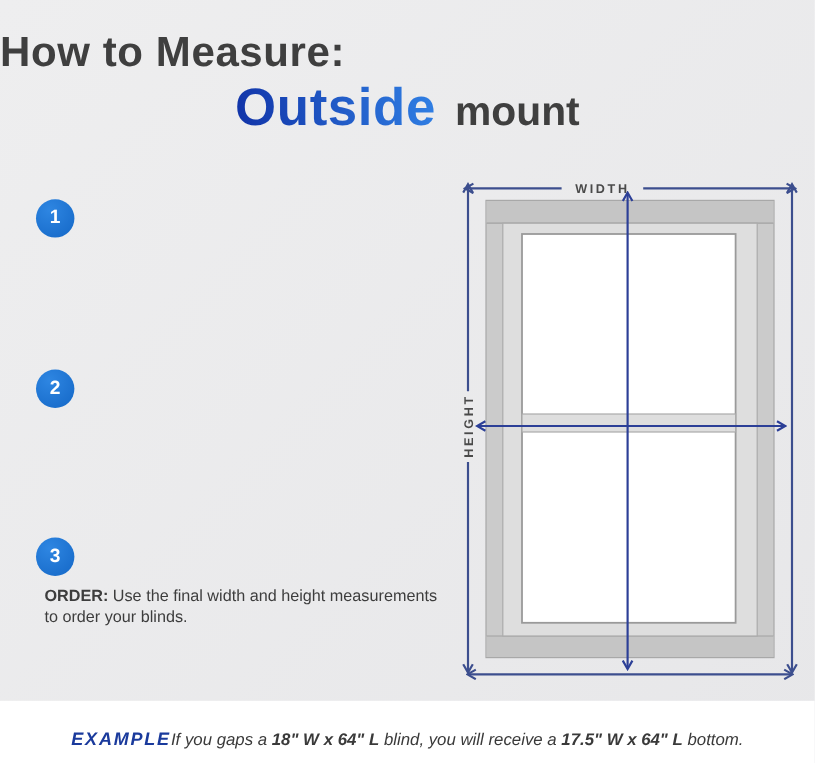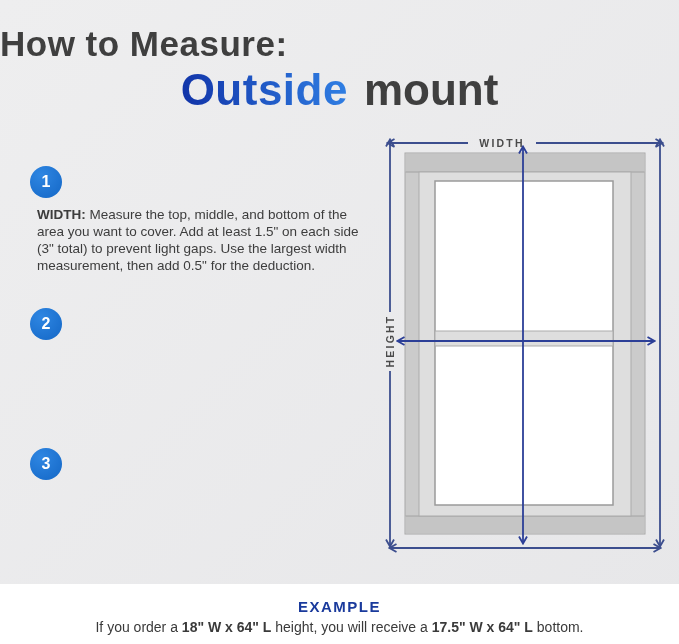--- a/index.html
+++ b/index.html
@@ -23,49 +23,49 @@
   }
   
   .title{position:absolute;top:24px;left:0;width:100%;text-align:left;}
   .title-line1{font-size:35px;font-weight:700;color:var(--title-dark);letter-spacing:0.5px;}
   .title-line2{display:flex;justify-content:center;align-items:baseline;gap:16px;margin-top:1px;}
   .title-accent{
     font-size:44px;font-weight:800;letter-spacing:0.5px;
     background:linear-gradient(78deg,var(--accent-blue-dark) 5%,var(--accent-blue-light) 95%);
     -webkit-background-clip:text;background-clip:text;color:transparent;
   }
-  .title-suffix{font-size:44px;font-weight:600;color:var(--title-dark);}
+  .title-suffix{font-size:34px;font-weight:600;color:var(--title-dark);}
   
   .step{position:absolute;left:30px;width:344px;}
   .step-num{
     width:32px;height:32px;border-radius:50%;
     background:radial-gradient(circle at 35% 28%,#2e86e2,#1467c6);
     color:#fff;font-weight:700;font-size:16px;
     display:flex;align-items:center;justify-content:center;
   }
   .step-text{margin:8px 0 0 7px;font-size:13.5px;line-height:17px;color:var(--body-text);}
   .step-text b{font-weight:700;}
   
-  .diagram{position:absolute;left:372px;top:126px;width:300px;height:450px;}
+  .diagram{position:absolute;left:372px;top:140px;width:300px;height:450px;}
   .win-casing{fill:#cbcbcb;stroke:#a8a8a8;stroke-width:1;}
   .win-strip{fill:#c5c5c5;}
   .win-edge{stroke:#a2a2a2;stroke-width:1;}
   .win-frame{fill:#dedede;stroke:#ababab;stroke-width:1;}
   .win-glass{fill:#ffffff;stroke:#9a9a9a;stroke-width:1.5;}
   .win-sash{fill:#dedede;stroke:#ababab;stroke-width:1;}
   .arrow-stroke{stroke:var(--arrow-navy);stroke-width:1.8;fill:none;}
   .arrow-stroke-c{stroke:var(--center-arrow-blue);stroke-width:1.8;fill:none;}
   .diagram-label{
     fill:var(--frame-label-gray);font-size:10.5px;font-weight:700;
     letter-spacing:2.2px;font-family:"Liberation Sans",sans-serif;
   }
   
   .example{
     position:absolute;left:0;right:0;bottom:0;height:60px;background:var(--footer-bg);
-    display:flex;flex-direction:column;align-items:center;justify-content:center;text-align:center;
+    display:flex;align-items:center;justify-content:center;text-align:center;font-style:italic;
   }
   .example-heading{font-size:15px;font-weight:700;color:var(--example-heading-blue);letter-spacing:1.5px;margin-top:4px;}
   .example-text{font-size:14px;color:#3a3a3a;margin:4px 0 0;}
   .example-text b{font-weight:700;}
 </style>
 </head>
 <body>
 
 <div class="page">
 
@@ -73,27 +73,27 @@
     <div class="title-line1">How to Measure:</div>
     <div class="title-line2">
       <span class="title-accent">Outside</span>
       <span class="title-suffix">mount</span>
     </div>
   </header>
 
   <section>
     <div class="step" style="top:166px">
       <div class="step-num">1</div>
-      <p class="step-text"><b>WIDTH:</b> <span>Measure the top, middle, and bottom of the area you want to cover. Add at least 1.5" on each side (3" total) to prevent light gaps. Use the largest width measurement, then add 0.5" for the deduction.</span></p>
     </div>
     <div class="step" style="top:308px">
       <div class="step-num">2</div>
     </div>
     <div class="step" style="top:448px">
       <div class="step-num">3</div>
+      <p class="step-text"><b>ORDER:</b> <span>Use the final width and height measurements to order your blinds.</span></p>
     </div>
   </section>
 
   <div class="diagram">
     <svg width="300" height="450" viewBox="0 0 300 450">
       <defs>
         <marker id="ah-n" viewBox="0 0 10 10" refX="8" refY="5" markerWidth="10" markerHeight="10" markerUnits="userSpaceOnUse" orient="auto-start-reverse">
           <path d="M1.5,1 L8.5,5 L1.5,9" class="arrow-stroke"></path>
         </marker>
         <marker id="ah-c" viewBox="0 0 10 10" refX="8" refY="5" markerWidth="10" markerHeight="10" markerUnits="userSpaceOnUse" orient="auto-start-reverse">
@@ -128,16 +128,16 @@
 
       <line x1="18" y1="422" x2="288" y2="422" class="arrow-stroke" marker-start="url(#ah-n)" marker-end="url(#ah-n)"></line>
 
       <line x1="151" y1="21" x2="151" y2="417" class="arrow-stroke-c" marker-start="url(#ah-c)" marker-end="url(#ah-c)"></line>
       <line x1="26" y1="215" x2="282" y2="215" class="arrow-stroke-c" marker-start="url(#ah-c)" marker-end="url(#ah-c)"></line>
     </svg>
   </div>
 
   <footer class="example">
     <div class="example-heading">EXAMPLE</div>
-    <p class="example-text"><span>If you order a </span><b>18" W x 64" L</b><span> height, you will receive a </span><b>17.5" W x 64" L</b><span> bottom.</span></p>
+    <p class="example-text"><span>If you gaps a </span><b>18" W x 64" L</b><span> blind, you will receive a </span><b>17.5" W x 64" L</b><span> bottom.</span></p>
   </footer>
 
 </div>
 
 </body></html>

